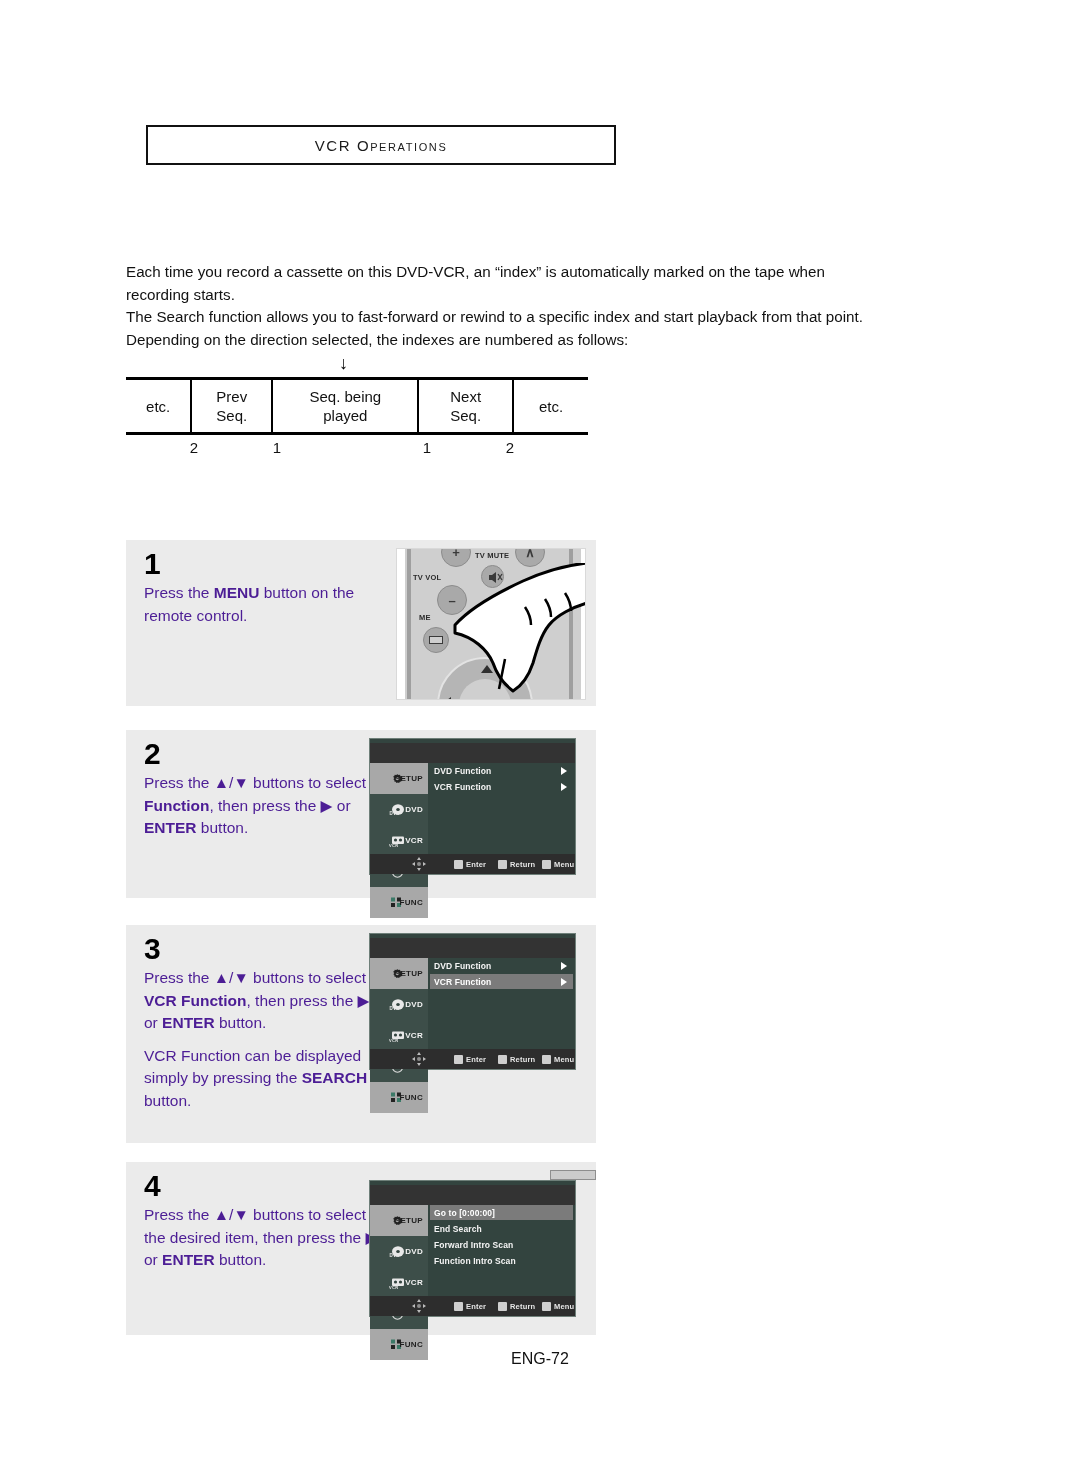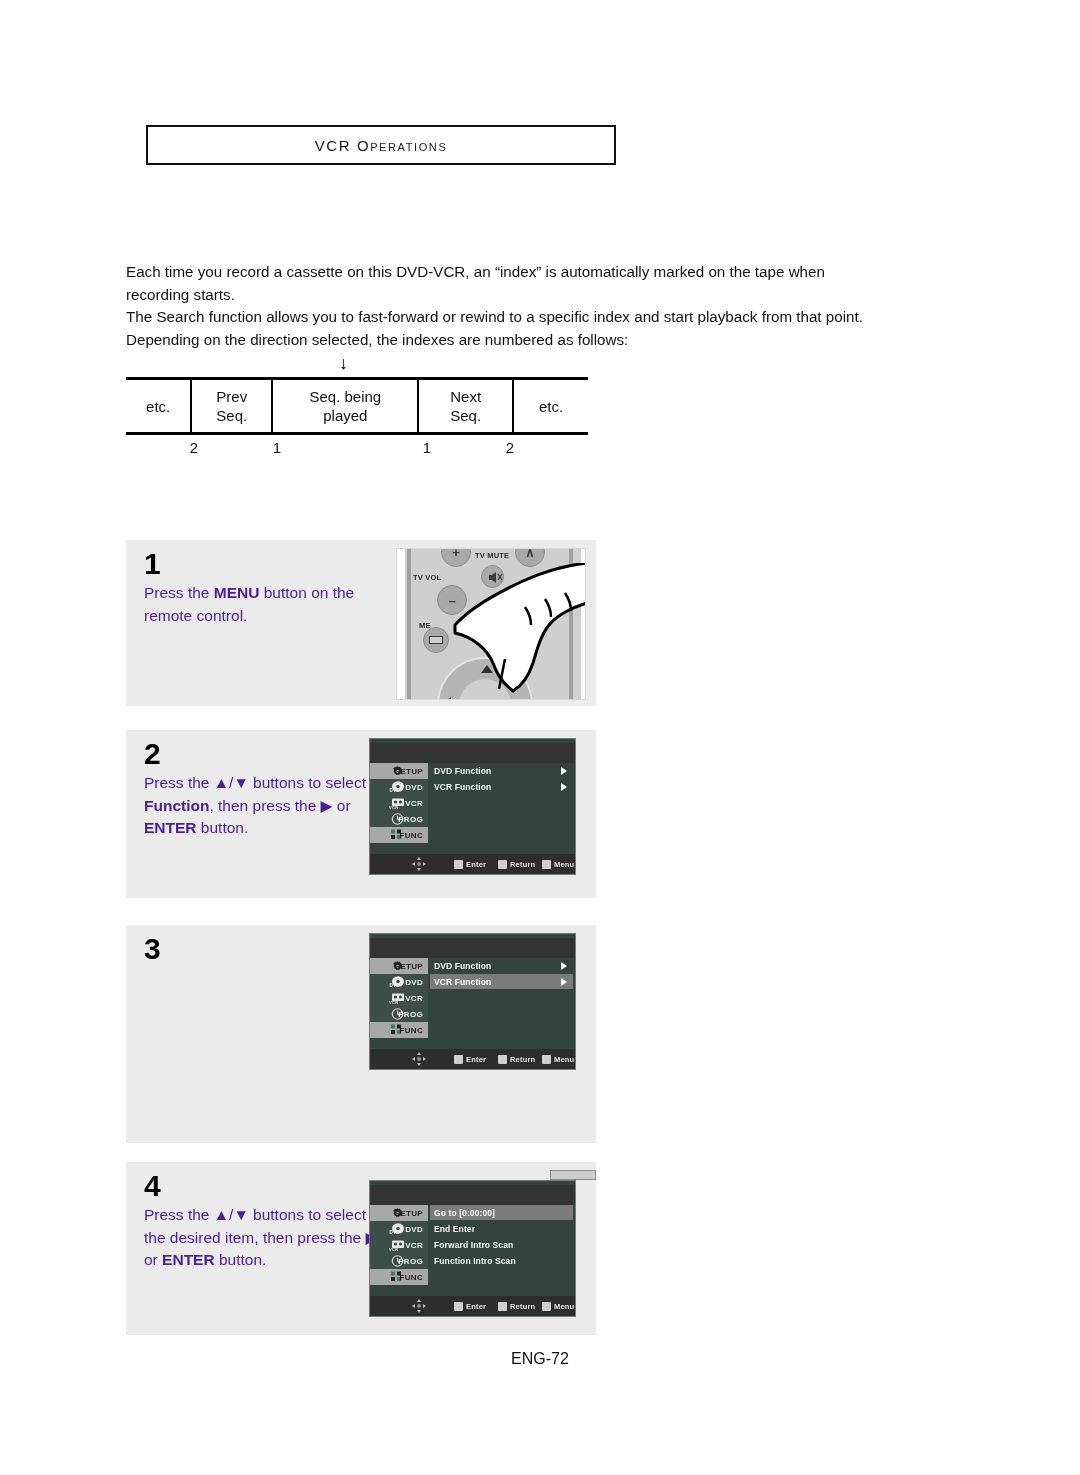--- a/index.html
+++ b/index.html
@@ -195,21 +195,21 @@
   .lbl {
     position: absolute;
     font-size: 7.5px;
     font-weight: bold;
     color: #2b2b2b;
     letter-spacing: 0.2px;
     white-space: nowrap;
   }
   .lbl-tvmute { left: 78px; top: 2px; }
   .lbl-tvvol { left: 16px; top: 24px; }
-  .lbl-me { left: 22px; top: 64px; margin-top: 8px; }
+  .lbl-me { left: 22px; top: 64px; }
   .dpad-outer {
     position: absolute;
     left: 40px; top: 108px;
     width: 96px; height: 96px;
     border-radius: 50%;
     background: #b5b5b5;
     border: 2px solid #e3e3e3;
   }
   .dpad-inner {
     position: absolute;
@@ -260,21 +260,21 @@
     left: 0; top: 4px; width: 100%; height: 20px;
     background: #333333;
   }
   .osd-sidebar {
     position: absolute;
     left: 0; top: 24px;
     width: 58px; height: 92px;
   }
   .osd-side-item {
     position: relative;
-    height: 16px;
+    height: 31px;
     display: flex;
     align-items: center;
     padding-left: 19px;
     color: #f2f2f2;
     font-size: 8px;
     font-weight: bold;
     letter-spacing: 0.3px;
   }
   .osd-side-item.on { background: #a8a8a8; color: #1e1e1e; }
   .osd-side-item.dim { background: #3d4e49; }
@@ -544,20 +544,24 @@
         <span class="osd-foot-item foot-menu">
           <span class="foot-box"></span>
           <span>Menu</span>
         </span>
       </div>
     </div>
   </div>
 
   <div class="step" id="step3">
     <div class="step-num">3</div>
+    <div class="step-body">
+      <p><span>Press the ▲/▼ buttons to select </span><b>VCR Function</b><span>, then press the ▶ or </span><b>ENTER</b><span> button.</span></p>
+      <p><span>VCR Function can be displayed simply by pressing the </span><b>SEARCH</b><span> button.</span></p>
+    </div>
 
     <div class="osd">
       <div class="osd-topbar"></div>
       <div class="osd-sidebar">
         <div class="osd-side-item on">
           <span class="osd-icon">
             <svg width="17" height="14" viewBox="0 0 17 14">
                 <path d="M8.5 2.2 9.6 3 11 2.7l.4 1.4 1.3.6-.4 1.4.9 1.1-1 1 .1 1.4-1.4.2-.8 1.2-1.3-.6-1.3.6-.8-1.2-1.4-.2.1-1.4-1-1 .9-1.1L4 4.7l1.3-.6L5.7 2.7 7.1 3Z" fill="#222"></path>
                 <circle cx="8.5" cy="7" r="1.8" fill="#a8a8a8"></circle>
               </svg>
@@ -698,21 +702,21 @@
               </svg>
           </span>
           <span class="osd-side-label">FUNC</span>
         </div>
       </div>
       <div class="osd-content">
         <div class="osd-row sel">
           <span>Go to [0:00:00]</span>
         </div>
         <div class="osd-row">
-          <span>End Enter</span>
+          <span>End Search</span>
         </div>
         <div class="osd-row">
           <span>Forward Intro Scan</span>
         </div>
         <div class="osd-row">
           <span>Function Intro Scan</span>
         </div>
       </div>
       <div class="osd-footer">
         <span class="osd-nav-pad">

